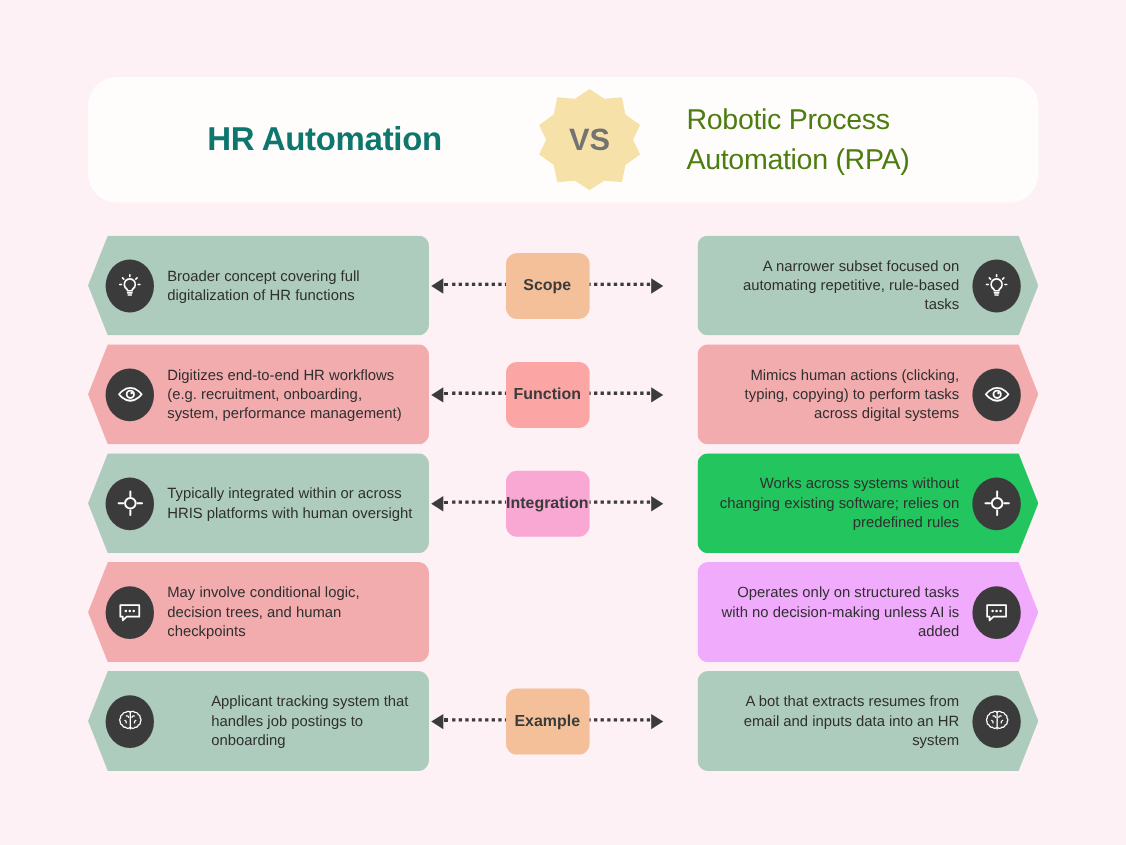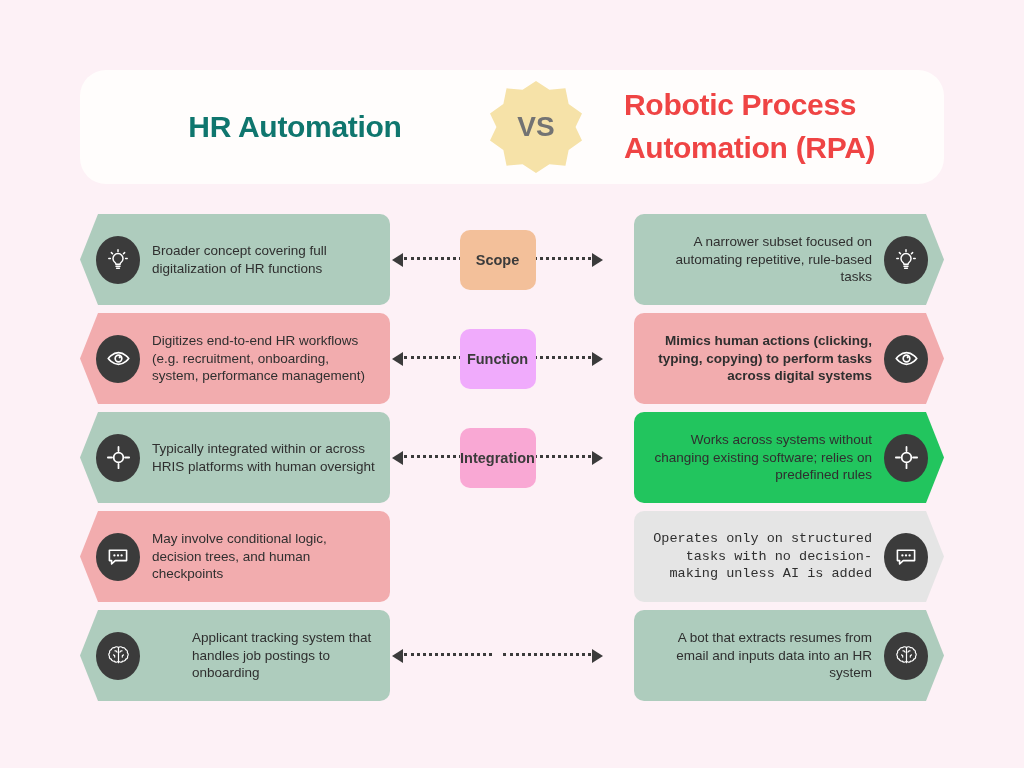--- a/index.html
+++ b/index.html
@@ -67,23 +67,23 @@
       100% 35.4%, 93% 50%, 100% 64.6%, 85.5% 75%,
       82% 92%, 64.6% 90.5%, 50% 100%, 35.4% 90.5%,
       18% 92%, 14.5% 75%, 0% 64.6%, 7% 50%,
       0% 35.4%, 14.5% 25%, 18% 8%, 35.4% 9.5%
     );
     border-radius: 14px;
   }
   .head-right {
     flex: 1 1 auto;
     padding-left: 38px;
-    font-size: 30px;
-    font-weight: bold;
-    color: #ef4444;
+    font-size: 26px;
+    font-weight: normal;
+    color: #4d7c0f;
     letter-spacing: -0.3px;
     line-height: 1.42;
   }
 
   
   .rows {
     position: absolute;
     left: 0;
     top: 214px;
     width: 1024px;
@@ -254,27 +254,27 @@
       <path d="M2.2 12S6 6.4 12 6.4 21.8 12 21.8 12 18 17.6 12 17.6 2.2 12 2.2 12z"></path>
       <circle cx="12" cy="12" r="3.2"></circle>
       <circle cx="13.2" cy="10.8" r="1.1" fill="#ffffff" stroke="none"></circle>
     </svg>
         </div>
         <div class="panel-text">Digitizes end-to-end HR workflows (e.g. recruitment, onboarding, system, performance management)</div>
       </div>
       <div class="center">
         <div class="arrow left"></div>
         <div class="conn-line left"></div>
-        <div class="center-chip" style="background: #f0abfc;">
+        <div class="center-chip" style="background: #fca5a5;">
           <div class="center-chip-label">Function</div>
         </div>
         <div class="conn-line right"></div>
         <div class="arrow right"></div>
       </div>
-      <div class="panel panel-right" style="background: rgb(242, 172, 174); font-weight: bold;">
+      <div class="panel panel-right" style="background: rgb(242, 172, 174);">
         <div class="icon-badge">
           <svg viewBox="0 0 24 24" width="25" height="25" fill="none" stroke="#ffffff" stroke-width="1.6">
       <path d="M2.2 12S6 6.4 12 6.4 21.8 12 21.8 12 18 17.6 12 17.6 2.2 12 2.2 12z"></path>
       <circle cx="12" cy="12" r="3.2"></circle>
       <circle cx="13.2" cy="10.8" r="1.1" fill="#ffffff" stroke="none"></circle>
     </svg>
         </div>
         <div class="panel-text">Mimics human actions (clicking, typing, copying) to perform tasks across digital systems</div>
       </div>
     </div>
@@ -312,21 +312,21 @@
         <div class="icon-badge">
           <svg viewBox="0 0 24 24" width="24" height="24" fill="none" stroke="#ffffff" stroke-width="1.6" stroke-linejoin="round">
       <path d="M3.4 5.2h17.2v10.4H9.2l-3.6 3.4v-3.4H3.4z"></path>
       <circle cx="8.4" cy="10.4" r="1.15" fill="#ffffff" stroke="none"></circle>
       <circle cx="12" cy="10.4" r="1.15" fill="#ffffff" stroke="none"></circle>
       <circle cx="15.6" cy="10.4" r="1.15" fill="#ffffff" stroke="none"></circle>
     </svg>
         </div>
         <div class="panel-text">May involve conditional logic, decision trees, and human checkpoints</div>
       </div>
-      <div class="panel panel-right" style="background: #e5e5e5; font-family: Liberation Mono, monospace;">
+      <div class="panel panel-right" style="background: #f0abfc;">
         <div class="icon-badge">
           <svg viewBox="0 0 24 24" width="24" height="24" fill="none" stroke="#ffffff" stroke-width="1.6" stroke-linejoin="round">
       <path d="M3.4 5.2h17.2v10.4H9.2l-3.6 3.4v-3.4H3.4z"></path>
       <circle cx="8.4" cy="10.4" r="1.15" fill="#ffffff" stroke="none"></circle>
       <circle cx="12" cy="10.4" r="1.15" fill="#ffffff" stroke="none"></circle>
       <circle cx="15.6" cy="10.4" r="1.15" fill="#ffffff" stroke="none"></circle>
     </svg>
         </div>
         <div class="panel-text">Operates only on structured tasks with no decision-making unless AI is added</div>
       </div>
@@ -339,20 +339,23 @@
       <path d="M12 4.3c1.1-1 2.9-.9 3.8.2 1.4-.4 2.8.5 3 1.9 1.3.3 2.1 1.6 1.7 2.9 1 .8 1.1 2.4.2 3.3.4 1.3-.4 2.7-1.8 2.9-.2 1.4-1.6 2.3-2.9 1.9-.7 1.2-2.4 1.4-3.4.5"></path>
       <path d="M12 4.3v14.6"></path>
       <path d="M8.6 7.6c.9-.2 1.8.3 2 1.1M7.2 11.4c.9.3 1.4 1.2 1.2 2.1M15.4 7.6c-.9-.2-1.8.3-2 1.1M16.8 11.4c-.9.3-1.4 1.2-1.2 2.1"></path>
     </svg>
         </div>
         <div class="panel-text">Applicant tracking system that handles job postings to onboarding</div>
       </div>
       <div class="center">
         <div class="arrow left"></div>
         <div class="conn-line left"></div>
+        <div class="center-chip" style="background: rgb(243, 192, 154);">
+          <div class="center-chip-label">Example</div>
+        </div>
         <div class="conn-line right"></div>
         <div class="arrow right"></div>
       </div>
       <div class="panel panel-right" style="background: rgb(174, 204, 189);">
         <div class="icon-badge">
           <svg viewBox="0 0 24 24" width="25" height="25" fill="none" stroke="#ffffff" stroke-width="1.15" stroke-linecap="round" stroke-linejoin="round">
       <path d="M12 4.3c-1.1-1-2.9-.9-3.8.2-1.4-.4-2.8.5-3 1.9-1.3.3-2.1 1.6-1.7 2.9-1 .8-1.1 2.4-.2 3.3-.4 1.3.4 2.7 1.8 2.9.2 1.4 1.6 2.3 2.9 1.9.7 1.2 2.4 1.4 3.4.5"></path>
       <path d="M12 4.3c1.1-1 2.9-.9 3.8.2 1.4-.4 2.8.5 3 1.9 1.3.3 2.1 1.6 1.7 2.9 1 .8 1.1 2.4.2 3.3.4 1.3-.4 2.7-1.8 2.9-.2 1.4-1.6 2.3-2.9 1.9-.7 1.2-2.4 1.4-3.4.5"></path>
       <path d="M12 4.3v14.6"></path>
       <path d="M8.6 7.6c.9-.2 1.8.3 2 1.1M7.2 11.4c.9.3 1.4 1.2 1.2 2.1M15.4 7.6c-.9-.2-1.8.3-2 1.1M16.8 11.4c-.9.3-1.4 1.2-1.2 2.1"></path>

